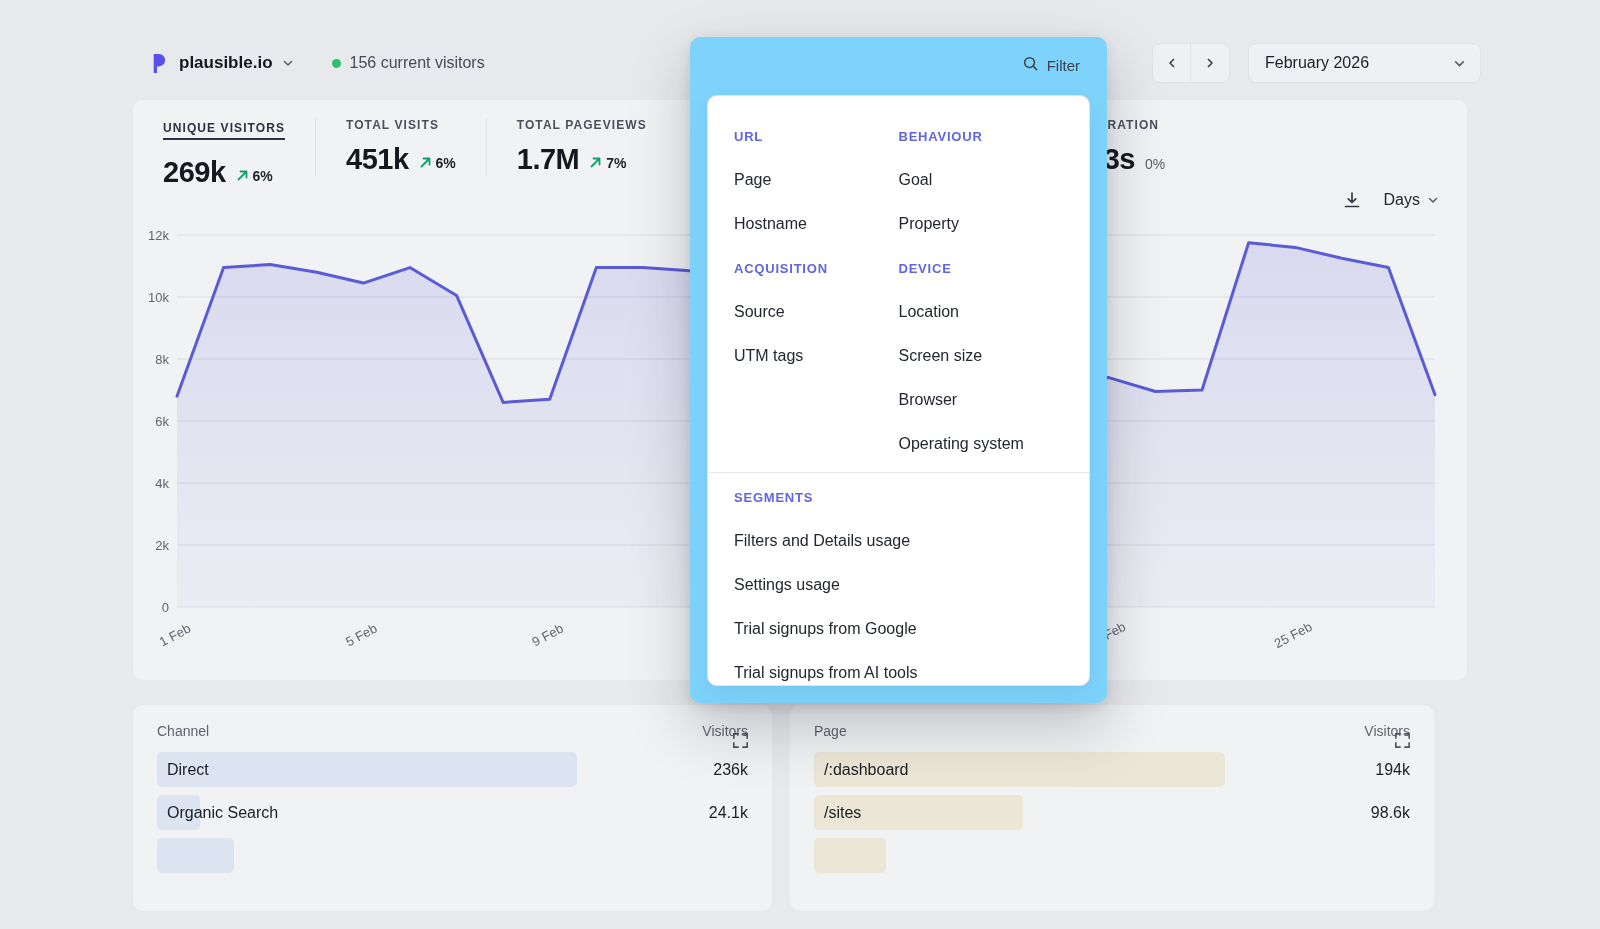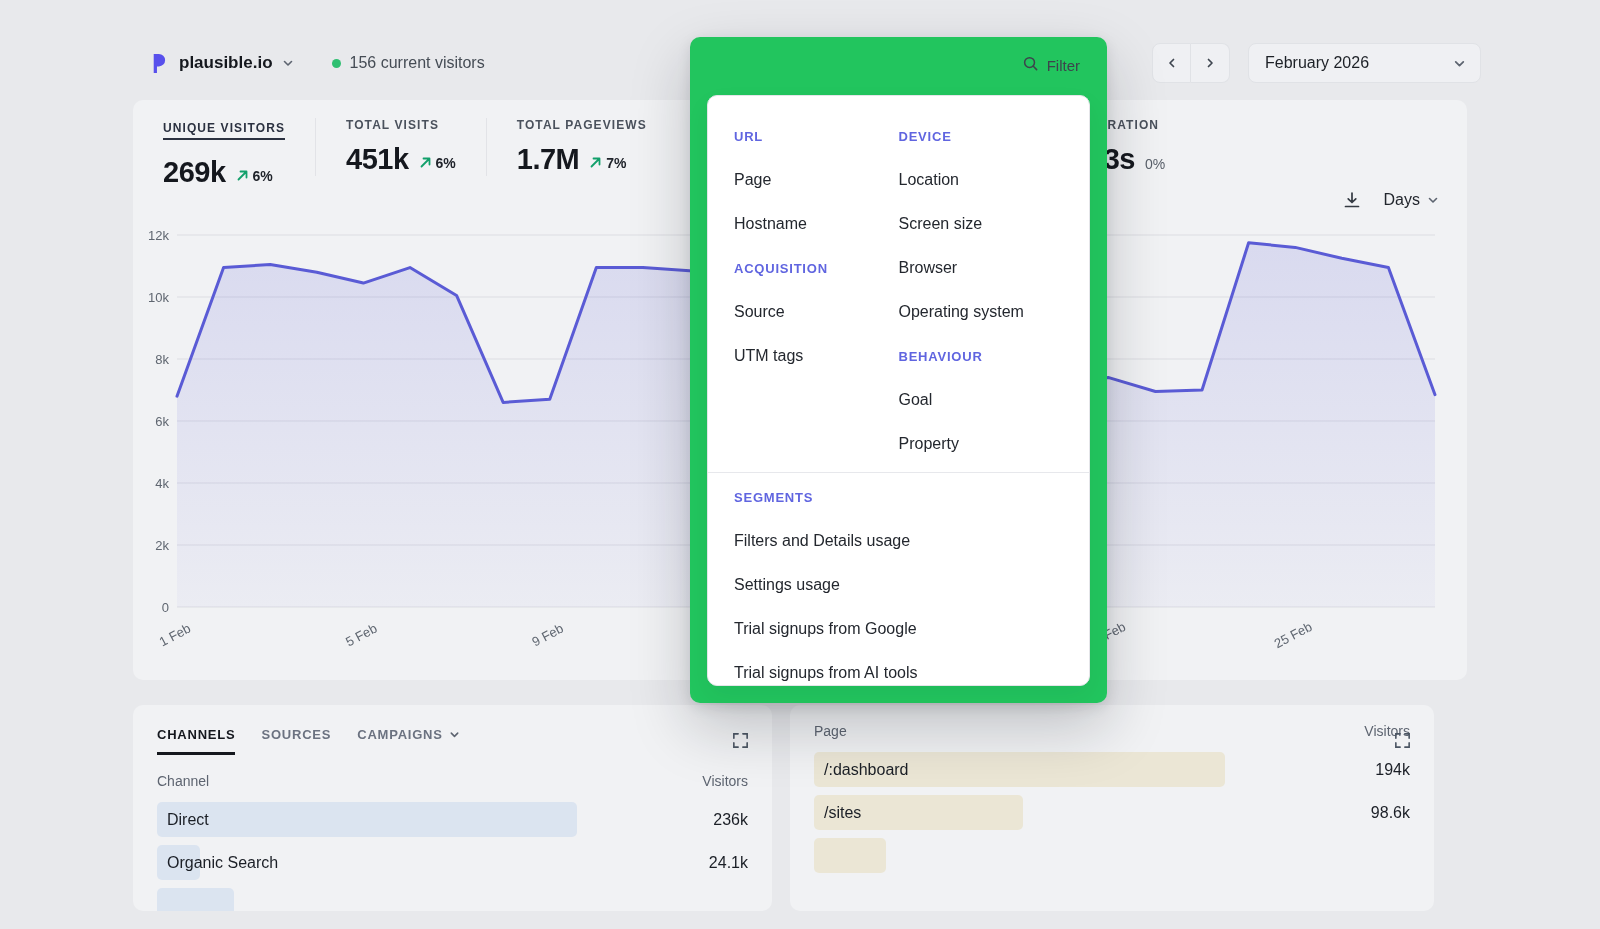--- a/index.html
+++ b/index.html
@@ -38,21 +38,21 @@
   .chart-toolbar{position:absolute;right:28px;top:90px;display:flex;align-items:center;gap:22px;color:#343a42}
   .download-btn{cursor:pointer;display:inline-flex}
   .interval-select{display:flex;align-items:center;gap:7px;font-size:16px;color:#22262d;cursor:pointer}
   svg.chart{position:absolute;left:10px;top:126px;width:1300px;height:440px}
   .grid{stroke:#dcdde2;stroke-width:1}
   .ytick{fill:#5f6670;font-size:13px;text-anchor:end}
   .xtick{fill:#5f6670;font-size:13px;text-anchor:middle}
   .chart-line{fill:none;stroke:#5a5bd5;stroke-width:3;stroke-linejoin:round;stroke-linecap:round}
 
   
-  .filter-popover{position:absolute;left:690px;top:37px;width:417px;height:666px;background:#22c55e;border-radius:10px;box-shadow:0 24px 60px rgba(18,22,33,.22),0 4px 14px rgba(18,22,33,.10);z-index:50}
+  .filter-popover{position:absolute;left:690px;top:37px;width:417px;height:666px;background:#7dd3fc;border-radius:10px;box-shadow:0 24px 60px rgba(18,22,33,.22),0 4px 14px rgba(18,22,33,.10);z-index:50}
   .fp-search{position:absolute;top:18px;right:27px;display:flex;align-items:center;gap:8px;color:#3d434c;font-size:15px;cursor:text}
   .fp-panel{position:absolute;left:17px;top:58px;width:383px;height:591px;background:#fff;border:1px solid #e4e5e9;border-radius:10px;box-shadow:0 10px 24px rgba(18,22,33,.06);padding:18px 0 0}
   .fp-grid{display:flex;padding:0 26px}
   .fp-col{width:50%}
   .fp-header{height:44px;display:flex;align-items:center;font-size:13px;font-weight:700;letter-spacing:.06em;color:#6065e0}
   .fp-item{height:44px;display:flex;align-items:center;font-size:16px;color:#23272e;cursor:pointer}
   .fp-divider{border-top:1px solid #e7e8ec;margin-top:6px}
   .fp-segments{padding:2px 26px 0}
 
   
@@ -188,36 +188,20 @@
       <text class="xtick" x="220.37037037037035" y="413" transform="rotate(-28 220.37037037037035 413)">5 Feb</text>
       <text class="xtick" x="406.7407407407407" y="413" transform="rotate(-28 406.7407407407407 413)">9 Feb</text>
       <text class="xtick" x="593.1111111111111" y="413" transform="rotate(-28 593.1111111111111 413)">13 Feb</text>
       <text class="xtick" x="779.4814814814814" y="413" transform="rotate(-28 779.4814814814814 413)">17 Feb</text>
       <text class="xtick" x="965.8518518518518" y="413" transform="rotate(-28 965.8518518518518 413)">21 Feb</text>
       <text class="xtick" x="1152.2222222222222" y="413" transform="rotate(-28 1152.2222222222222 413)">25 Feb</text>
     </svg>
 </div>
 
 <div class="panel panel-left">
-  <div class="panel-tabs">
-      <div class="ptab active">
-        <span>CHANNELS</span>
-      </div>
-      <div class="ptab">
-        <span>SOURCES</span>
-      </div>
-      <div class="ptab">
-        <span>CAMPAIGNS</span>
-        <span class="chev">
-          <svg width="11" height="11" viewBox="0 0 12 12">
-            <path d="M2.5 4.5 6 8l3.5-3.5" fill="none" stroke="currentColor" stroke-width="1.7" stroke-linecap="round" stroke-linejoin="round"></path>
-          </svg>
-        </span>
-      </div>
-    </div>
   <span class="expand-btn"><svg width="19" height="19" viewBox="0 0 20 20" fill="none" stroke="currentColor" stroke-width="1.7" stroke-linecap="round">
         <path d="M7.5 3H3v4.5M12.5 3H17v4.5M17 12.5V17h-4.5M3 12.5V17h4.5"></path>
       </svg></span>
   <div class="thead">
     <span>Channel</span>
     <span>Visitors</span>
   </div>
   <div class="tbody">
       <div class="trow"><div class="tbar" style="width:71%;background:#dbe4f0"></div><span class="tname">Direct</span><span class="tval">236k</span></div>
       <div class="trow"><div class="tbar" style="width:7.2%;background:#dbe4f0"></div><span class="tname">Organic Search</span><span class="tval">24.1k</span></div>
@@ -257,30 +241,30 @@
             <div class="fp-item">Hostname</div>
           </div>
           <div>
             <div class="fp-header">ACQUISITION</div>
             <div class="fp-item">Source</div>
             <div class="fp-item">UTM tags</div>
           </div>
         </div>
       <div class="fp-col">
           <div>
+            <div class="fp-header">BEHAVIOUR</div>
+            <div class="fp-item">Goal</div>
+            <div class="fp-item">Property</div>
+          </div>
+          <div>
             <div class="fp-header">DEVICE</div>
             <div class="fp-item">Location</div>
             <div class="fp-item">Screen size</div>
             <div class="fp-item">Browser</div>
             <div class="fp-item">Operating system</div>
-          </div>
-          <div>
-            <div class="fp-header">BEHAVIOUR</div>
-            <div class="fp-item">Goal</div>
-            <div class="fp-item">Property</div>
           </div>
         </div>
     </div>
     <div class="fp-divider"></div>
     <div class="fp-segments">
       <div class="fp-header">SEGMENTS</div>
       <div>
           <div class="fp-item">Filters and Details usage</div>
           <div class="fp-item">Settings usage</div>
           <div class="fp-item">Trial signups from Google</div>

